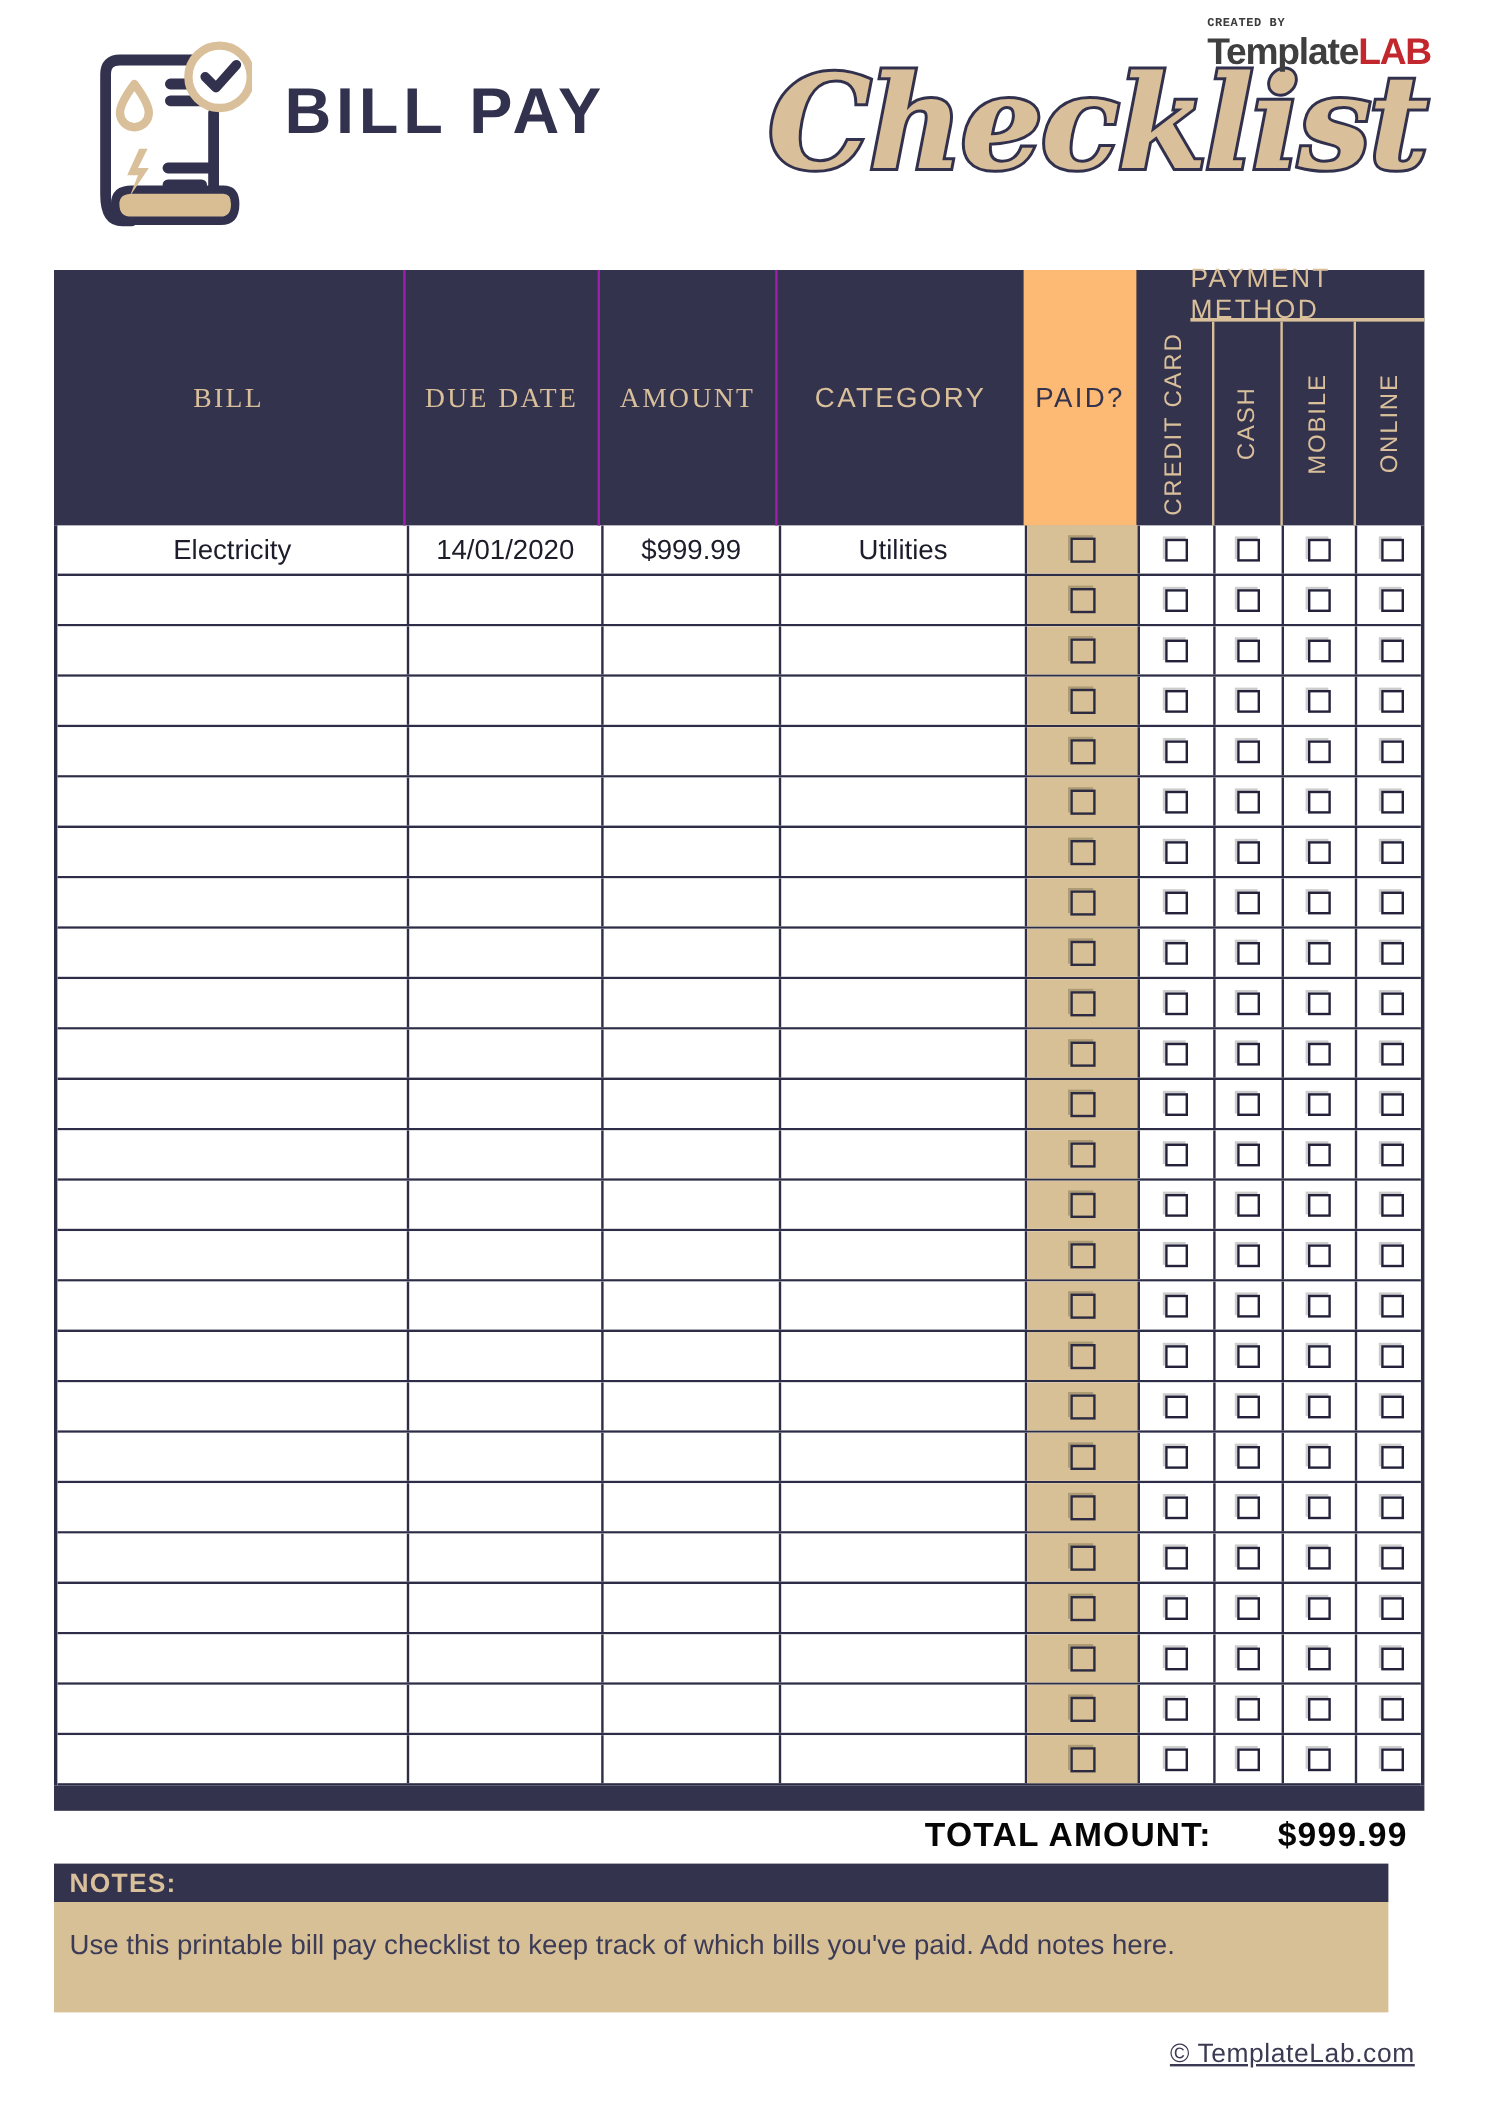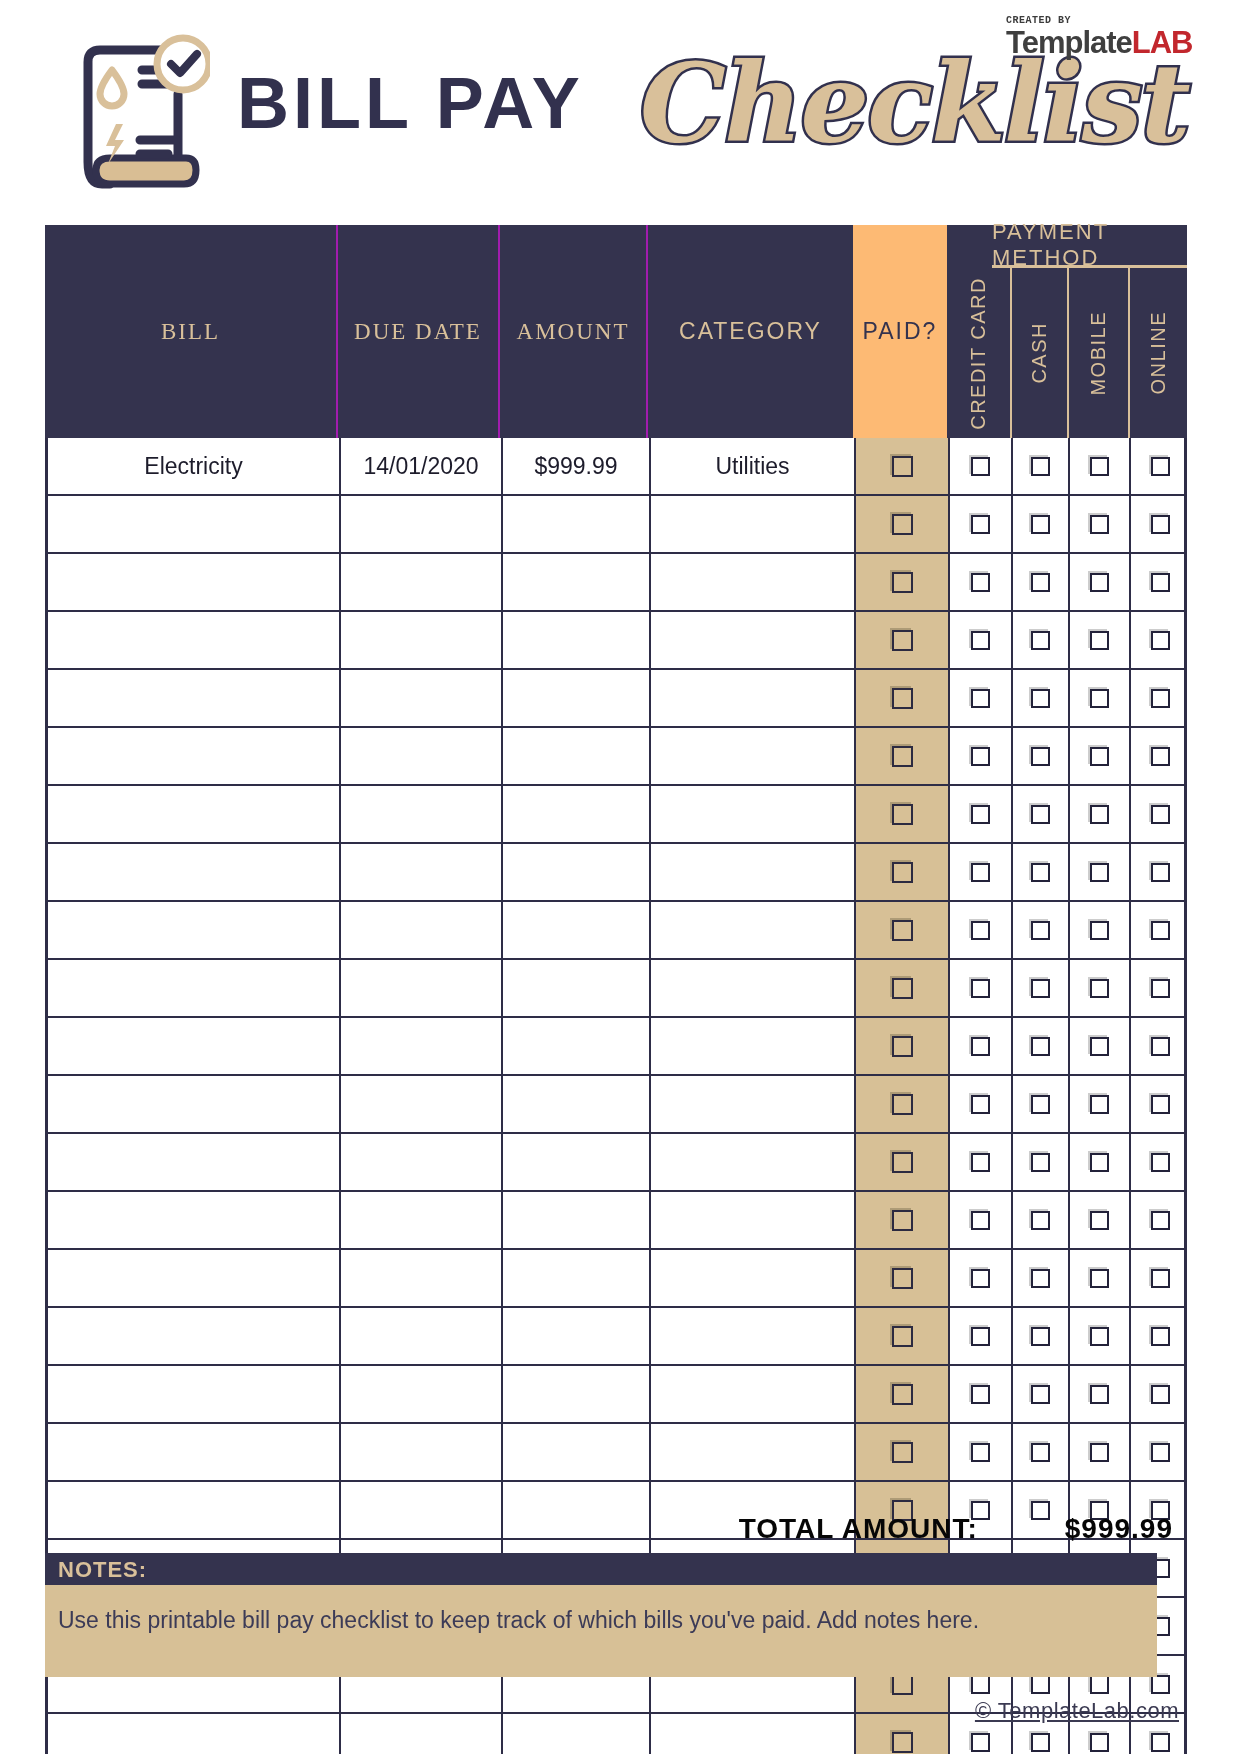--- a/index.html
+++ b/index.html
@@ -9,21 +9,21 @@
     font-family:"Liberation Sans", sans-serif;
     -webkit-font-smoothing:antialiased;
   }
   .sheet { position:absolute; inset:0; overflow:hidden; }
 
   
   .pagehead { position:relative; height:225px; }
   .bill-icon { position:absolute; left:60px; top:32px; }
   .title-main {
     position:absolute; left:237px; top:62px;
-    font-size:72px; font-weight:700; letter-spacing:4px;
+    font-size:54px; font-weight:700; letter-spacing:4px;
     color:#32314e;
   }
   .title-script {
     position:absolute; left:640px; top:40px;
     font-family:"DejaVu Serif", serif; font-style:italic; font-weight:700;
     font-size:108px; letter-spacing:-2px;
     color:#d9c09a;
     -webkit-text-stroke:5px #32314e;
     paint-order:stroke fill;
     text-shadow:0 0 1px #32314e;
@@ -48,37 +48,37 @@
   .th-pmgroup { grid-column:6 / 10; grid-row:1; display:flex; align-items:center; justify-content:center;
         font-size:22px; letter-spacing:2px; border-bottom:3px solid #d9c09a;margin-left:45px; }
   .th-method { grid-row:2; display:flex; align-items:center; justify-content:center; overflow:hidden; }
   .th-method + .th-method { border-left:2px solid #d9c09a; }
   .th-method span {
     writing-mode:vertical-rl; transform:rotate(180deg);
     font-size:20px; letter-spacing:1.5px; white-space:nowrap;
   }
 
   .tbody { border-left:3px solid #2e2d47; border-right:3px solid #2e2d47; }
-  .tr { height:58px; background:#ffffff; border-bottom:2px solid #2e2d47; }
+  .tr { height:42px; background:#ffffff; border-bottom:2px solid #2e2d47; }
   .td { display:flex; align-items:center; justify-content:center;
         font-size:23px; color:#1d1c2b; border-right:2px solid #2e2d47; overflow:hidden; }
   .td:last-child { border-right:none; }
   .td-paid { background:#d7c096; }
   .cb {
     width:19px; height:19px; border:2px solid #23223a; background:transparent;
     box-shadow:-2px -2px 0 rgba(145,145,145,0.45);
   }
   .td-paid .cb { width:21px; height:21px; border-color:#2c2a40; box-shadow:-2px -2px 0 rgba(110,100,70,0.4); }
   .tfootbar { height:21px; background:#34334e; }
 
   
   .totalrow {
     position:absolute; left:45px; top:1511px; width:1142px; height:36px;
     display:flex; align-items:center; justify-content:flex-end;
-    padding-right:14px; gap:87px;
+    padding-right:14px; gap:55px;
     font-weight:700; font-size:28px; color:#060606; letter-spacing:1px;
   }
 
   
   .notes { position:absolute; left:45px; top:1553px; width:1112px; }
   .notes-header {
     background:#34334e; color:#d9c09a; font-weight:700;
     font-size:22px; letter-spacing:1px; padding:4px 13px; height:32px;
   }
   .notes-body {

